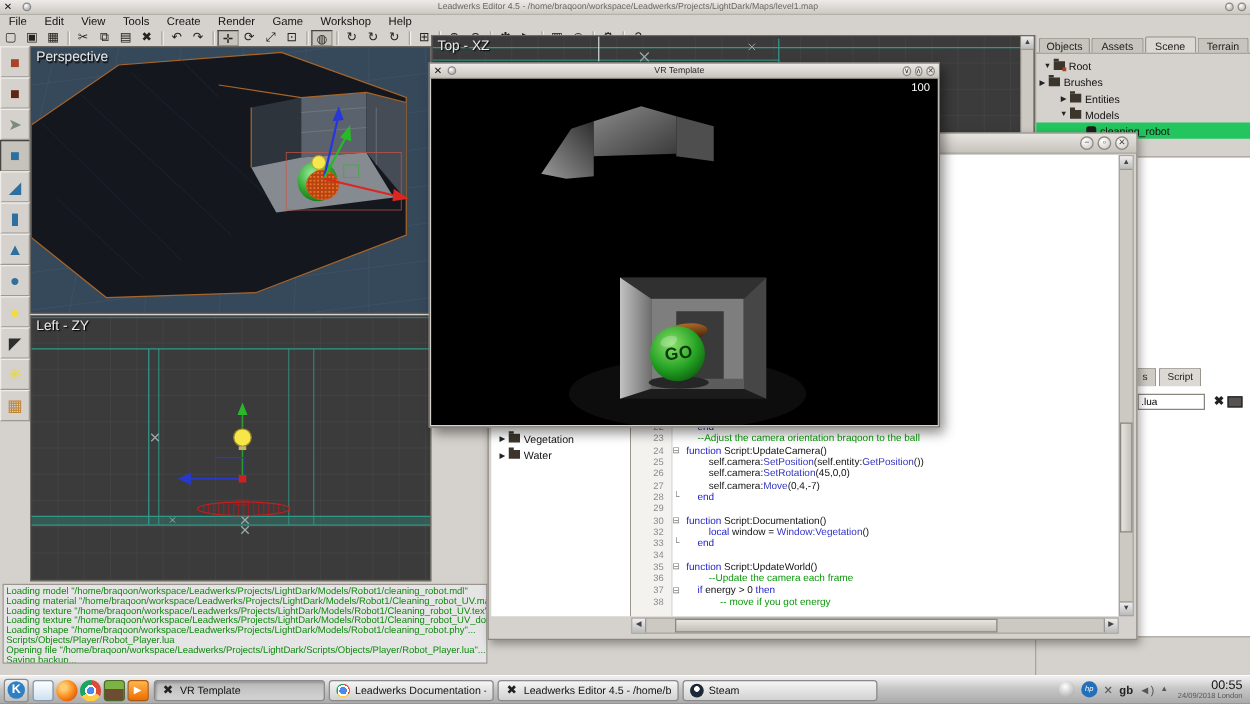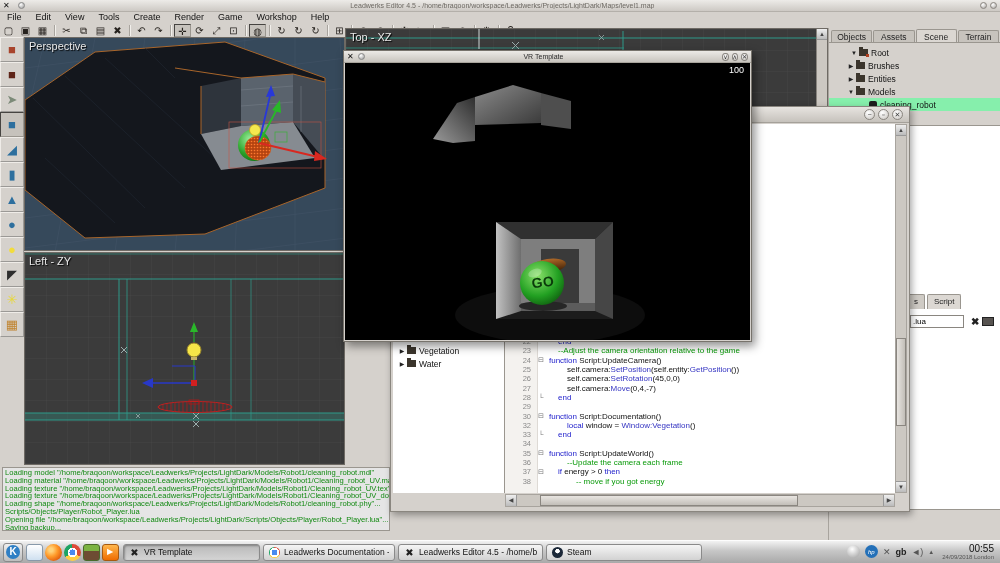--- a/index.html
+++ b/index.html
@@ -359,41 +359,41 @@
       </div>
 
     <div id="rightpanel">
       <div id="rp-tabs">
           <span class="rtab">Objects</span>
           <span class="rtab">Assets</span>
           <span class="rtab active">Scene</span>
           <span class="rtab">Terrain</span>
         </div>
       <div id="rp-tree">
-          <div class="trow" style="padding-left: 20px;">
+          <div class="trow" style="padding-left: 4px;">
             <span class="exp">▼</span>
             <span class="nicon icon-root"></span>
             <span class="tlabel">Root</span>
           </div>
-          <div class="trow" style="padding-left: 17px;">
+          <div class="trow" style="">
             <span class="exp">▶</span>
             <span class="nicon icon-folder"></span>
             <span class="tlabel">Brushes</span>
           </div>
           <div class="trow" style="padding-left: 17px;">
             <span class="exp">▶</span>
             <span class="nicon icon-folder"></span>
             <span class="tlabel">Entities</span>
           </div>
           <div class="trow" style="padding-left: 17px;">
             <span class="exp">▼</span>
             <span class="nicon icon-folder"></span>
             <span class="tlabel">Models</span>
           </div>
-          <div class="trow sel" style="padding-left: 30px; background: #86efac;">
+          <div class="trow sel" style="padding-left: 30px; background: #22c55e;">
             <span class="exp"></span>
             <span class="nicon icon-robot"></span>
             <span class="tlabel">cleaning_robot</span>
           </div>
         </div>
       <div id="rp-lower">
         <div id="rp-lower-tabs">
             <span class="btab">s</span>
             <span class="btab active">Script</span>
           </div>
@@ -444,21 +444,21 @@
       <div class="gutterbg"></div>
       <div id="codelines">
           <div class="crow">
             <span class="lnum">22</span>
             <span class="lfold">└</span>
             <span class="ltext" style="padding-left: 11px;"><span class="tk-k">end</span></span>
           </div>
           <div class="crow">
             <span class="lnum">23</span>
             <span class="lfold"></span>
-            <span class="ltext" style="padding-left: 11px;"><span class="tk-c">--Adjust the camera orientation relative to the game</span></span>
+            <span class="ltext" style="padding-left: 11px;"><span class="tk-c">--Adjust the camera orientation braqoon to the ball</span></span>
           </div>
           <div class="crow">
             <span class="lnum">24</span>
             <span class="lfold">⊟</span>
             <span class="ltext" style="padding-left: 2px;"><span class="tk-k">function</span><span class="tk-p"> Script:UpdateCamera()</span></span>
           </div>
           <div class="crow">
             <span class="lnum">25</span>
             <span class="lfold"></span>
             <span class="ltext" style="padding-left: 20px;"><span class="tk-p">self.camera:</span><span class="tk-f">SetPosition</span><span class="tk-p">(self.entity:</span><span class="tk-f">GetPosition</span><span class="tk-p">())</span></span>

